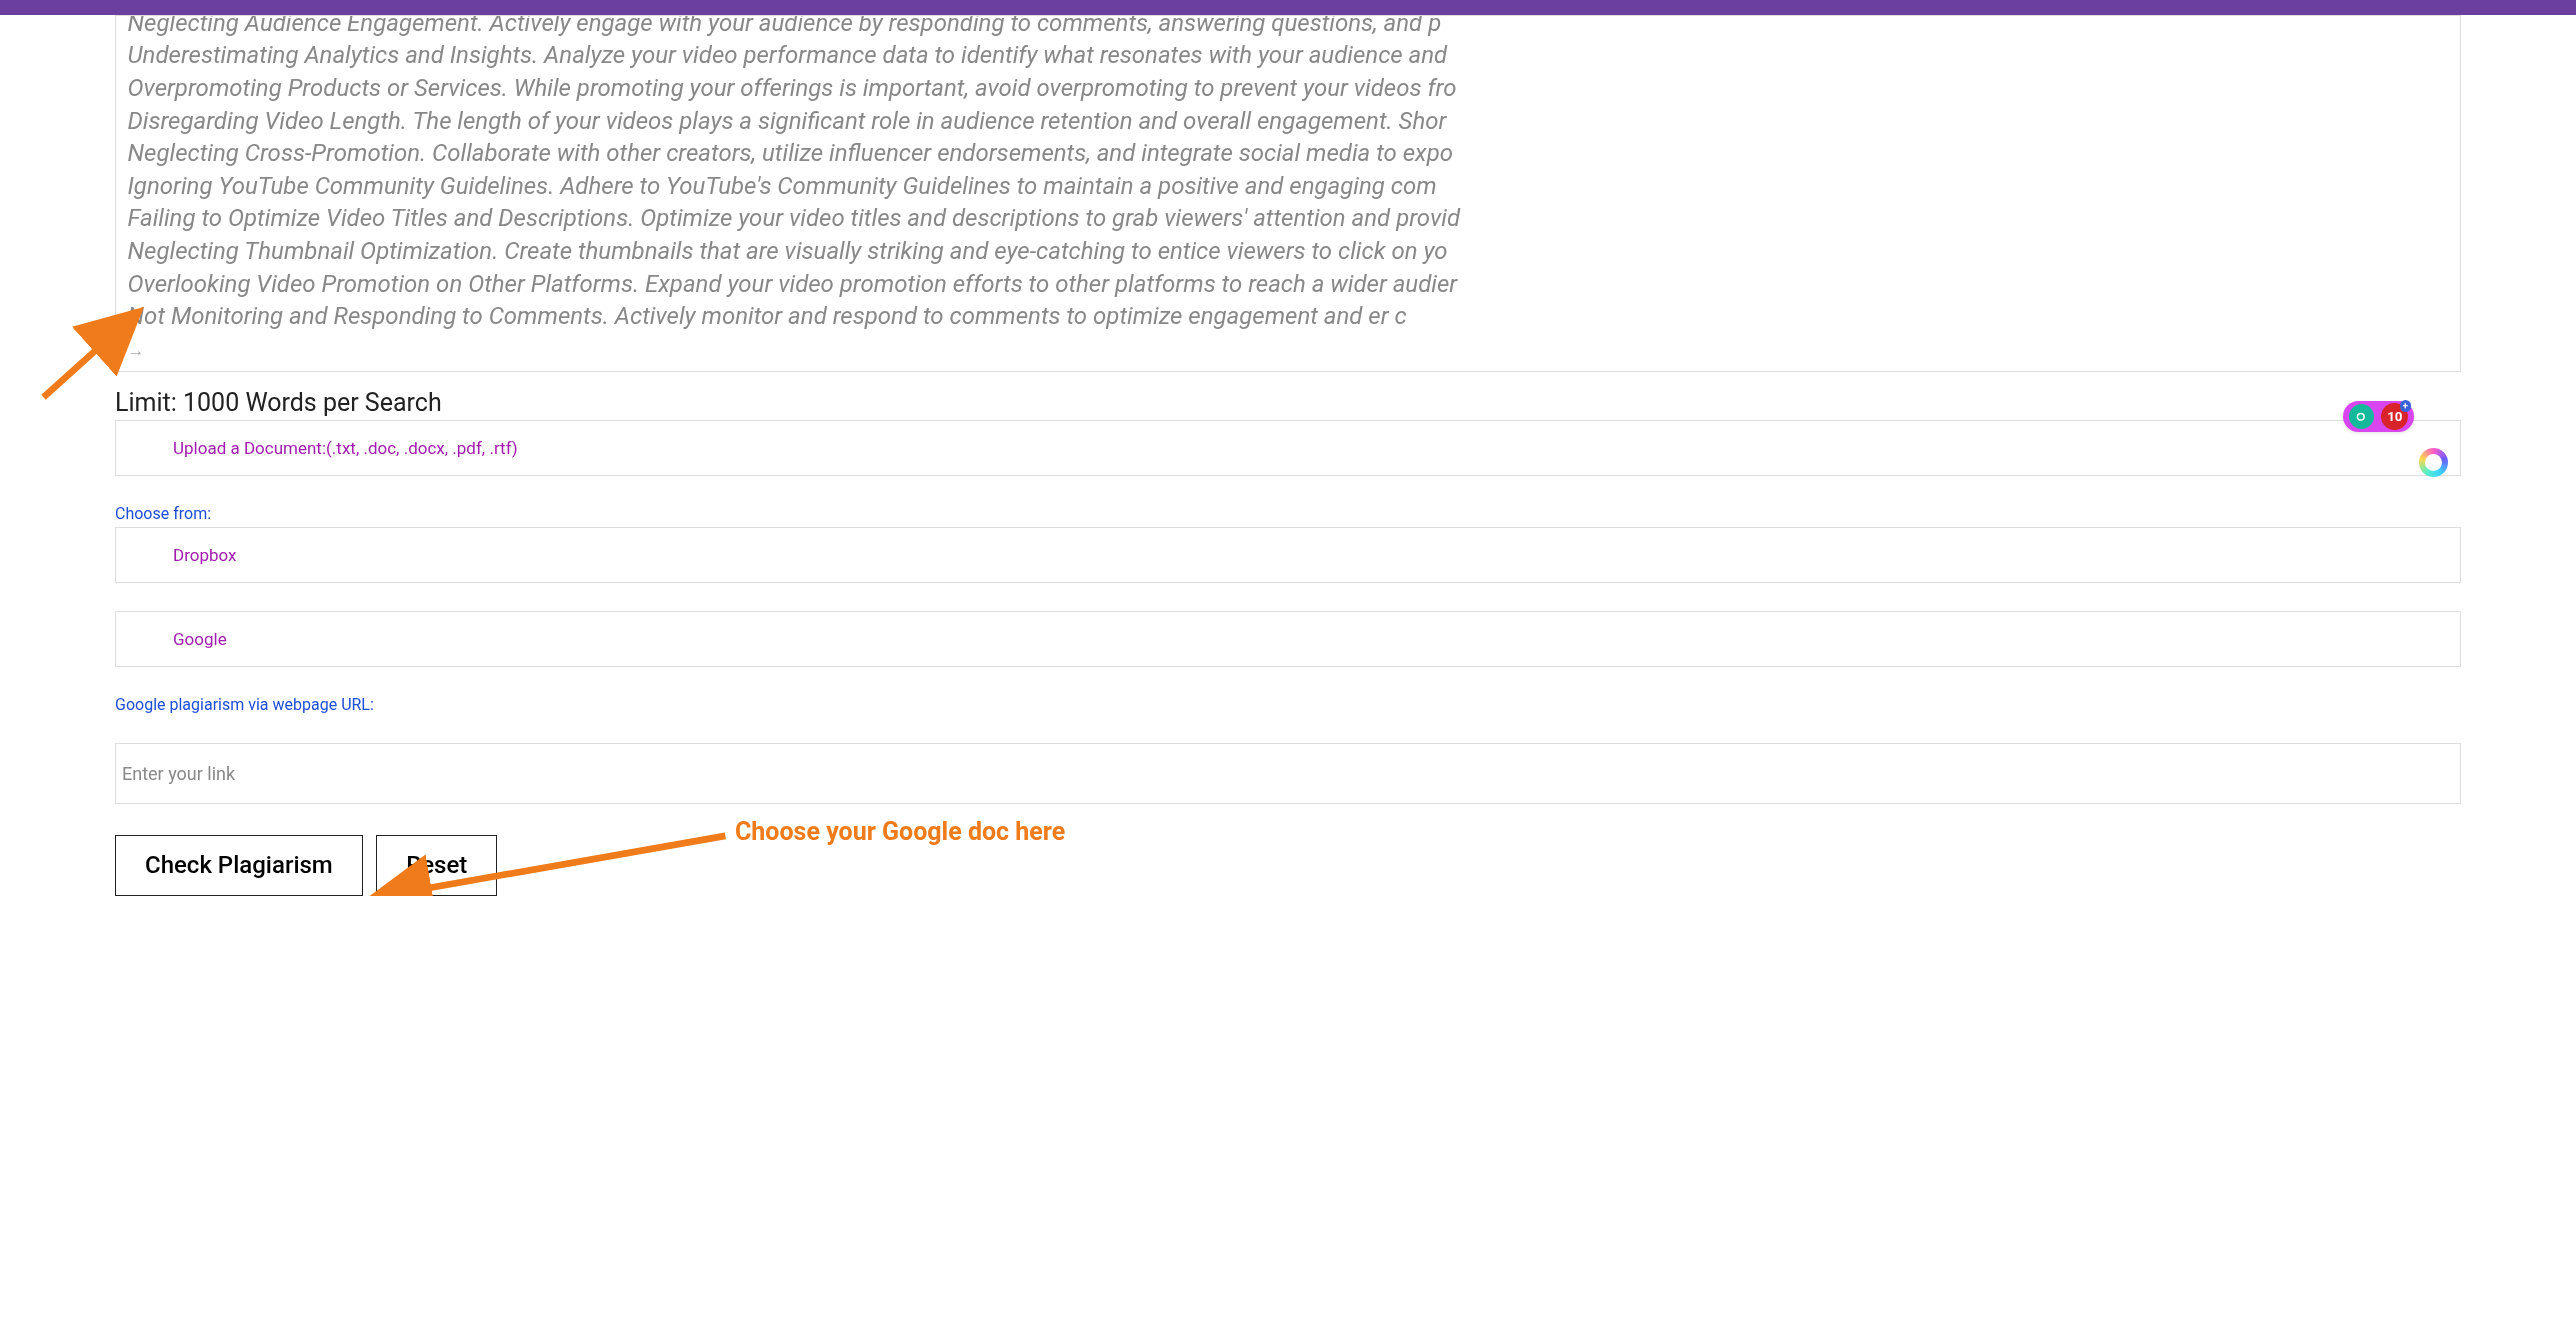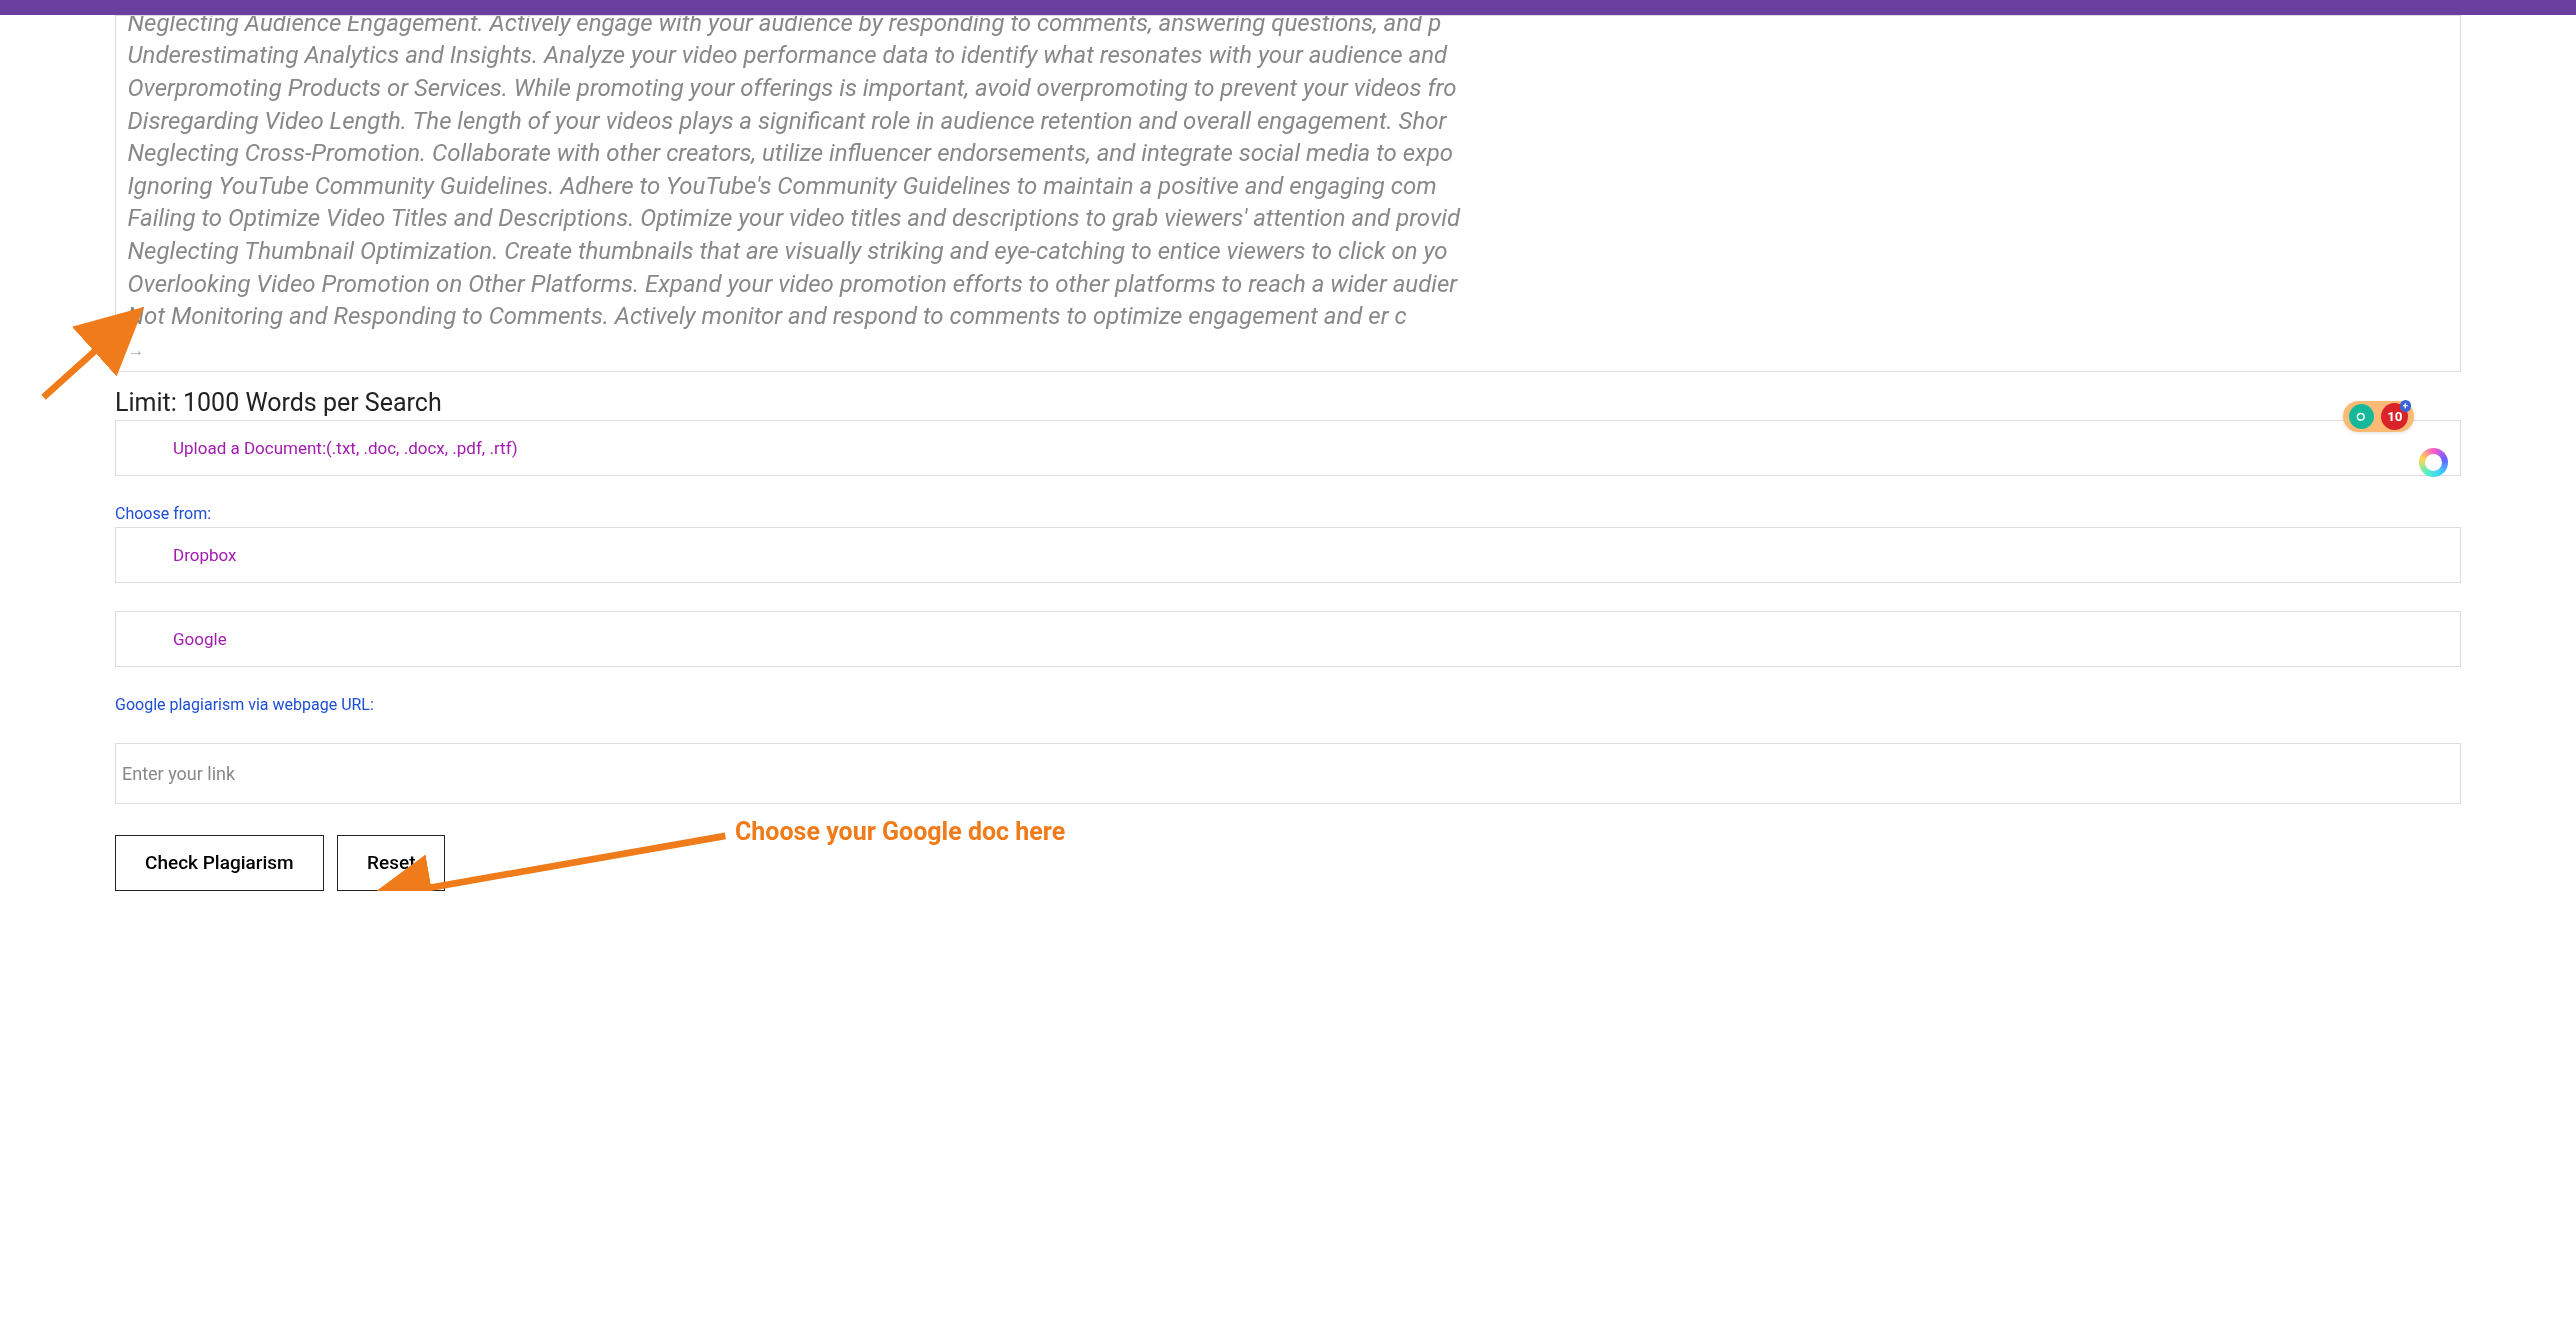--- a/index.html
+++ b/index.html
@@ -80,21 +80,21 @@
     }
     .url-input::placeholder { color: #888; }
     .buttons {
       display: flex;
       gap: 13.4px;
     }
     .btn {
       border: 1.9px solid #222;
       background: #fff;
       padding: 15.3px 29px;
-      font-size: 19px;
+      font-size: 24px;
       font-weight: 500;
       cursor: pointer;
       font-family: inherit;
     }
     .arrow-left-top {
       position: absolute;
       left: 34px;
       top: 258px;
       pointer-events: none;
     }
@@ -107,21 +107,21 @@
       font-weight: 700;
       pointer-events: none;
     }
     .floating-badges {
       position: absolute;
       right: 162px;
       top: 386px;
       display: flex;
       gap: 7.6px;
       align-items: center;
-      background: #fdba74;
+      background: #d946ef;
       border-radius: 19px;
       padding: 1.9px 5.7px;
       box-shadow: 0 1px 3.8px rgba(0,0,0,0.12);
     }
     .badge-green {
       width: 25px;
       height: 25px;
       border-radius: 50%;
       background: #14b89a;
       display: flex;

